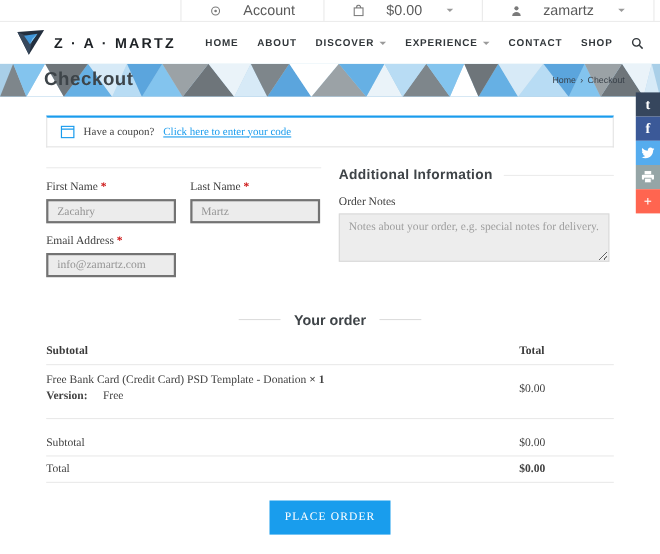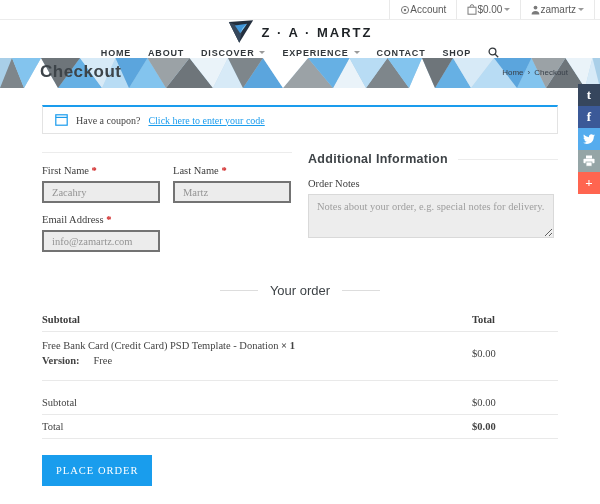--- a/index.html
+++ b/index.html
@@ -10,34 +10,34 @@
     position:relative; overflow:hidden;
   }
 
   
   .topbar {
     height:20px; background:#fff; border-bottom:1px solid #ececec;
     display:flex; justify-content:flex-end; align-items:stretch;
     padding-right:5px;
   }
   .topbar-item {
-    display:flex; align-items:center; gap:0;
-    font-family:"Liberation Sans", sans-serif; font-size:10px; color:#5a5a5a;
-    padding:0 10px; border-left:1px solid #e9e9e9; cursor:pointer;
+    display:flex; align-items:center; gap:20px;
+    font-family:"Liberation Sans", sans-serif; font-size:13px; color:#5a5a5a;
+    padding:0 26px; border-left:1px solid #e9e9e9; cursor:pointer;
   }
   .topbar-item:last-child { border-right:1px solid #e9e9e9; }
   .caret {
     width:0; height:0; border-left:3px solid transparent; border-right:3px solid transparent;
     border-top:3px solid #9a9a9a; margin-left:2px;
   }
 
   
   .header {
     height:38px; background:#fff; display:flex; align-items:center;
-    justify-content:space-between; padding:0 15px;flex-direction:column;
+    justify-content:space-between; padding:0 15px;
   }
   .logo { display:flex; align-items:center; gap:8px; cursor:pointer; }
   .logo-text {
     font-family:"Liberation Sans", sans-serif; font-weight:bold; font-size:13px;
     letter-spacing:2px; color:#1e2226;
   }
   .nav { display:flex; align-items:center; gap:17px; }
   .nav-item {
     font-family:"Liberation Sans", sans-serif; font-size:9px; font-weight:bold;
     letter-spacing:0.8px; color:#32373b; cursor:pointer; display:flex; align-items:center; gap:3px;
@@ -97,35 +97,35 @@
     width:246px; height:44px; background:#ededed; border:1px solid #d9d9d9;
     padding:6px 8px; font-family:"Liberation Serif", serif; font-size:10.5px; color:#6f6f6f;
     resize:vertical; outline:none;
   }
   .field textarea::placeholder { color:#9e9e9e; }
 
   
   .order-head { display:flex; align-items:center; justify-content:center; gap:12px; margin:20px 0 10px 0; }
   .order-head .dash { width:38px; height:1px; background:#ddd; }
   .order-head h3 {
-    font-family:"Liberation Sans", sans-serif; font-size:13px; font-weight:normal; color:#3e4347;
+    font-family:"Liberation Sans", sans-serif; font-size:13px; font-weight:bold; color:#3e4347;
   }
   .order-table { width:100%; font-size:10.5px; color:#434343; }
   .t-row { display:flex; border-bottom:1px solid #e9e9e9; padding:6px 0; }
   .t-row.head { font-weight:bold; color:#3b3b3b; }
   .t-cell-product { width:430px; }
   .t-cell-total { width:86px; }
   .item-meta { margin-top:4px; }
   .item-meta b { margin-right:14px; }
   .t-row.item { padding:8px 0 14px 0; }
   .t-row.item .t-cell-total { display:flex; align-items:center; }
   .t-row.subtotal { margin-top:10px; }
   .t-row.total .t-cell-total { font-weight:bold; }
 
-  .actions { display:flex; justify-content:flex-start; margin-top:16px; }
+  .actions { display:flex; justify-content:center; margin-top:16px; }
   .place-order {
     background:#199ded; color:#fff; border:none; cursor:pointer;
     font-family:"Liberation Serif", serif; font-size:10.5px; letter-spacing:1px;
     padding:10px 14px;
   }
 </style>
 </head>
 <body>
 
 <div class="topbar">

